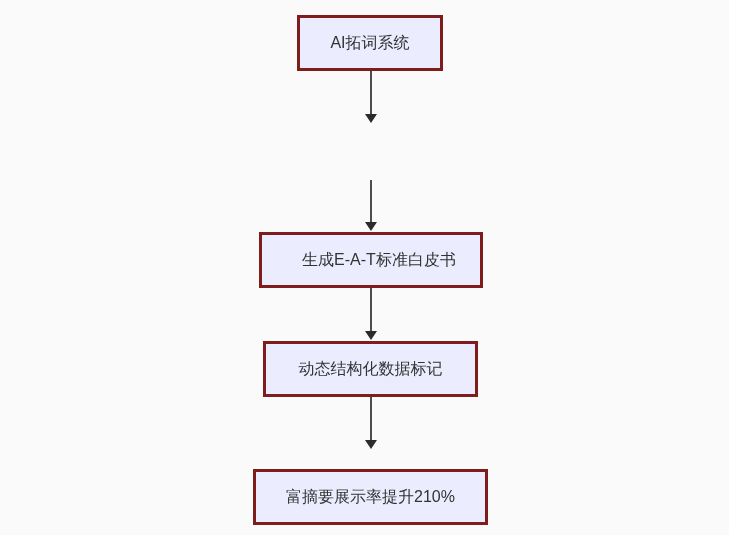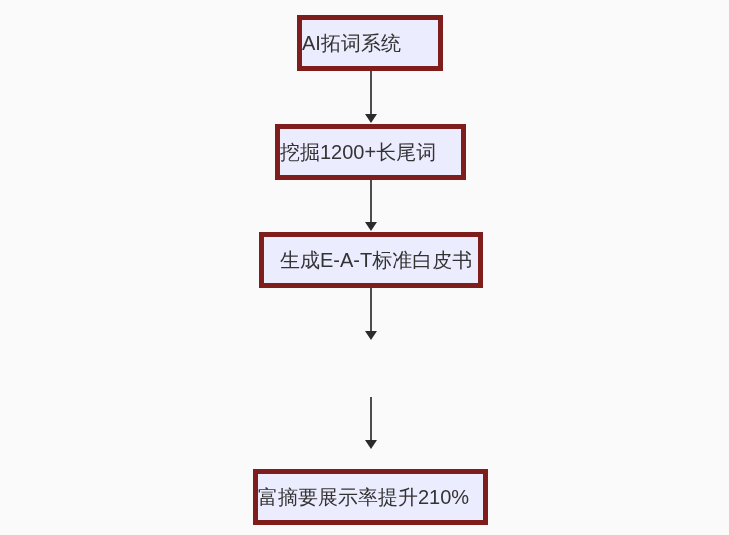--- a/index.html
+++ b/index.html
@@ -12,25 +12,26 @@
     position: relative;
     width: 729px;
     height: 535px;
     background: #fafafa;
     overflow: hidden;
   }
   .node {
     position: absolute;
     box-sizing: border-box;
     background: #ECECFF;
-    border: 5px solid #7f1d1d;
+    border: 3px solid #7f1d1d;
     display: flex;
     align-items: center;
+    justify-content: center;
     color: #333333;
-    font-size: 20px;
+    font-size: 16px;
     text-align: center;
     white-space: nowrap;
   }
   .n1 { left: 297px; top: 15px;  width: 146px; height: 56px; }
   .n2 { left: 275px; top: 124px; width: 191px; height: 56px; }
   .n3 { left: 259px; top: 232px; width: 224px; height: 56px; padding-left: 16px; }
   .n4 { left: 263px; top: 341px; width: 215px; height: 56px; }
   .n5 { left: 253px; top: 450px; width: 235px; height: 56px; margin-top: 19px; }
 
   .arrow {
@@ -65,38 +66,38 @@
 
   <div class="node n1">
     <span>AI拓词系统</span>
   </div>
 
   <div class="arrow a1">
     <div class="line"></div>
     <div class="head"></div>
   </div>
 
-  <div class="node n2">
-    <span>挖掘1200+长尾词</span>
-  </div>
 
   <div class="arrow a2">
     <div class="line"></div>
     <div class="head"></div>
   </div>
 
   <div class="node n3">
     <span>生成E-A-T标准白皮书</span>
   </div>
 
   <div class="arrow a3">
     <div class="line"></div>
     <div class="head"></div>
   </div>
 
+  <div class="node n4">
+    <span>动态结构化数据标记</span>
+  </div>
 
   <div class="arrow a4">
     <div class="line"></div>
     <div class="head"></div>
   </div>
 
   <div class="node n5">
     <span>富摘要展示率提升210%</span>
   </div>
 

